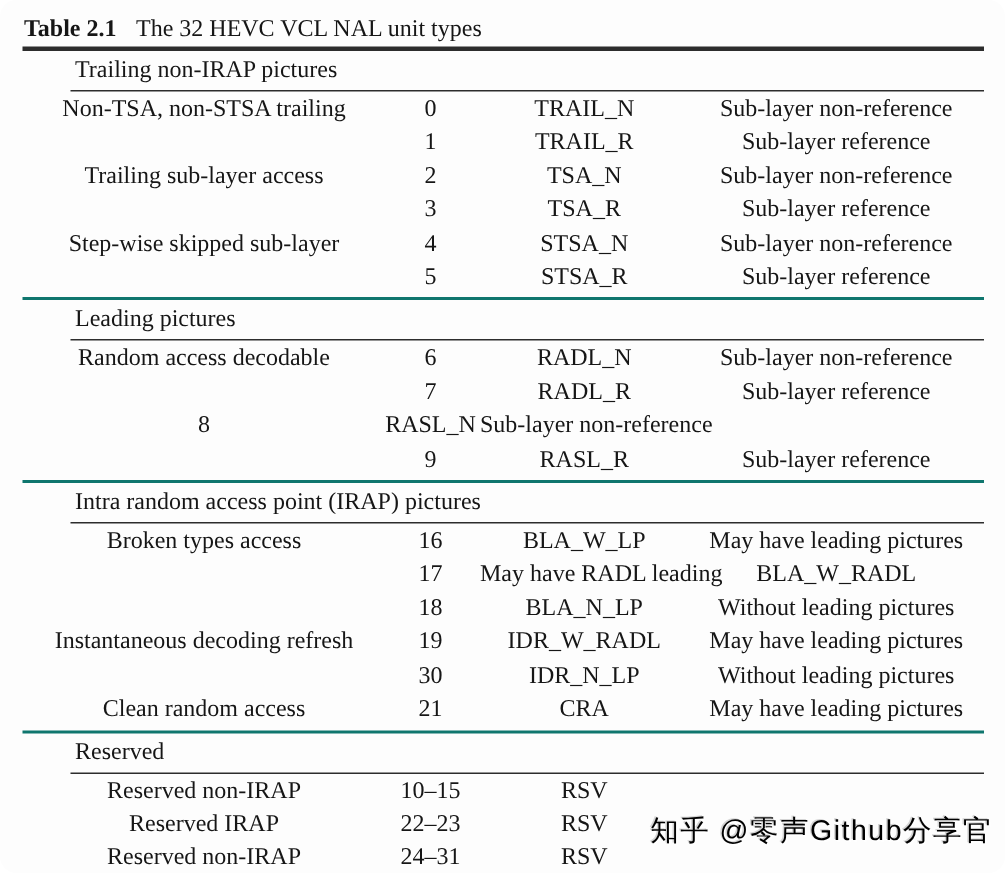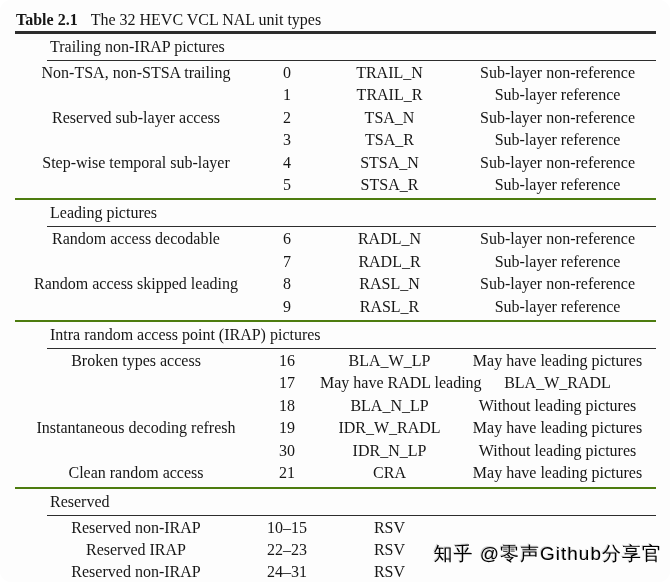--- a/index.html
+++ b/index.html
@@ -26,21 +26,21 @@
   }
   .title .tnum {
     font-weight: bold;
     margin-right: 13px;
   }
   .hevc-table {
     margin: 0 14px 0 15px;
     border-top: 3px solid #2d2d2d;
   }
   .section + .section {
-    border-top: 2px solid #4d7c0f;
+    border-top: 2px solid #0f766e;
   }
   .section-header {
     font-size: 16px;
     line-height: 20px;
     padding: 3px 0 3px 3px;
     border-bottom: 1.5px solid #2d2d2d;
     margin-left: 32px;
   }
   .rows {
     padding: 1px 0 2px 3px;
@@ -87,33 +87,33 @@
             <span>TRAIL_N</span>
             <span>Sub-layer non-reference</span>
           </div>
           <div class="row">
             <span></span>
             <span>1</span>
             <span>TRAIL_R</span>
             <span>Sub-layer reference</span>
           </div>
           <div class="row">
-            <span>Reserved sub-layer access</span>
+            <span>Trailing sub-layer access</span>
             <span>2</span>
             <span>TSA_N</span>
             <span>Sub-layer non-reference</span>
           </div>
           <div class="row">
             <span></span>
             <span>3</span>
             <span>TSA_R</span>
             <span>Sub-layer reference</span>
           </div>
           <div class="row">
-            <span>Step-wise temporal sub-layer</span>
+            <span>Step-wise skipped sub-layer</span>
             <span>4</span>
             <span>STSA_N</span>
             <span>Sub-layer non-reference</span>
           </div>
           <div class="row">
             <span></span>
             <span>5</span>
             <span>STSA_R</span>
             <span>Sub-layer reference</span>
           </div>
@@ -128,21 +128,20 @@
             <span>RADL_N</span>
             <span>Sub-layer non-reference</span>
           </div>
           <div class="row">
             <span></span>
             <span>7</span>
             <span>RADL_R</span>
             <span>Sub-layer reference</span>
           </div>
           <div class="row">
-            <span>Random access skipped leading</span>
             <span>8</span>
             <span>RASL_N</span>
             <span>Sub-layer non-reference</span>
           </div>
           <div class="row">
             <span></span>
             <span>9</span>
             <span>RASL_R</span>
             <span>Sub-layer reference</span>
           </div>

